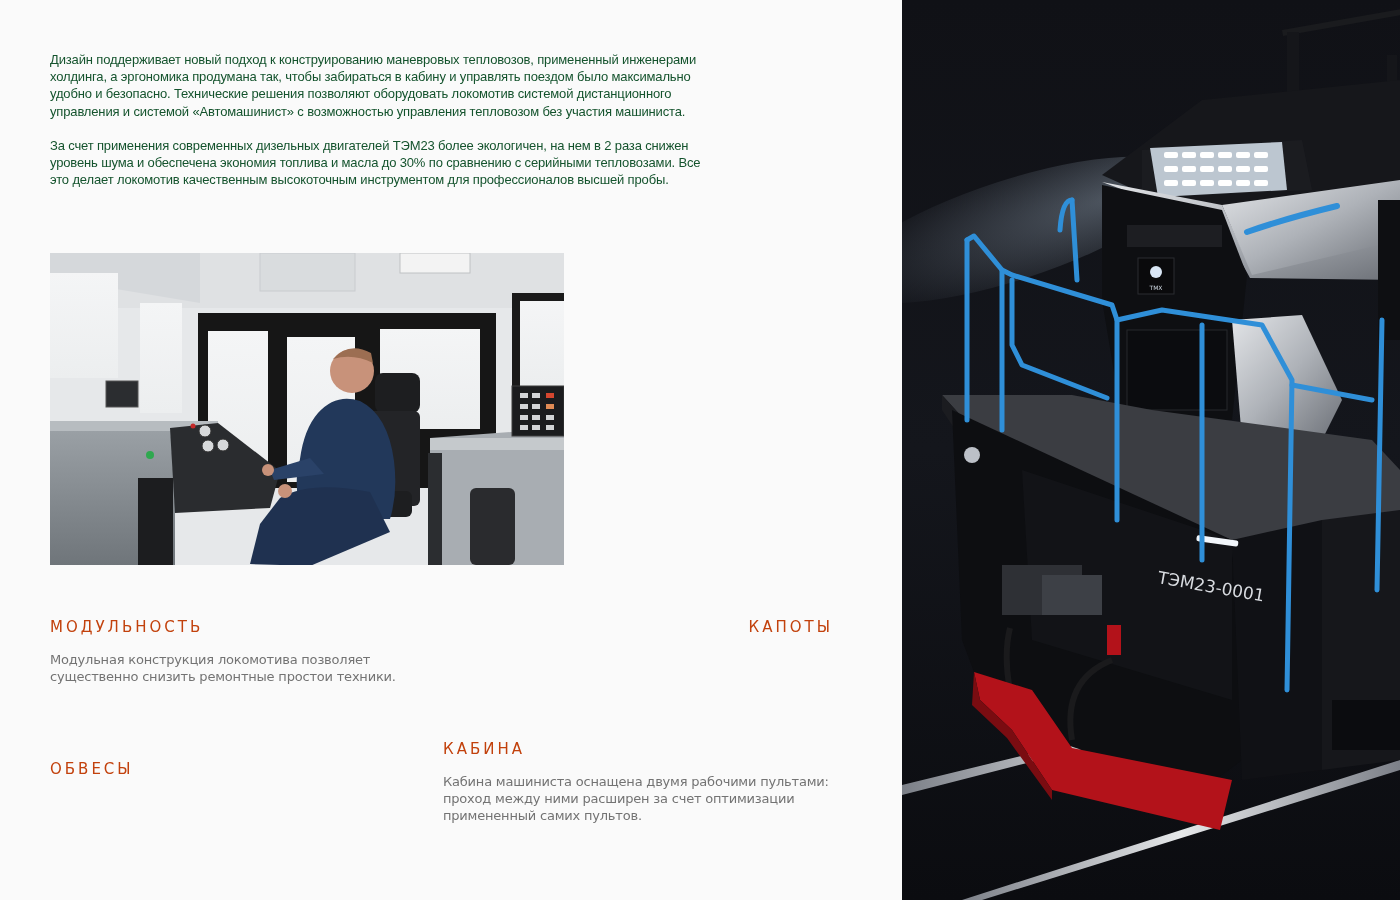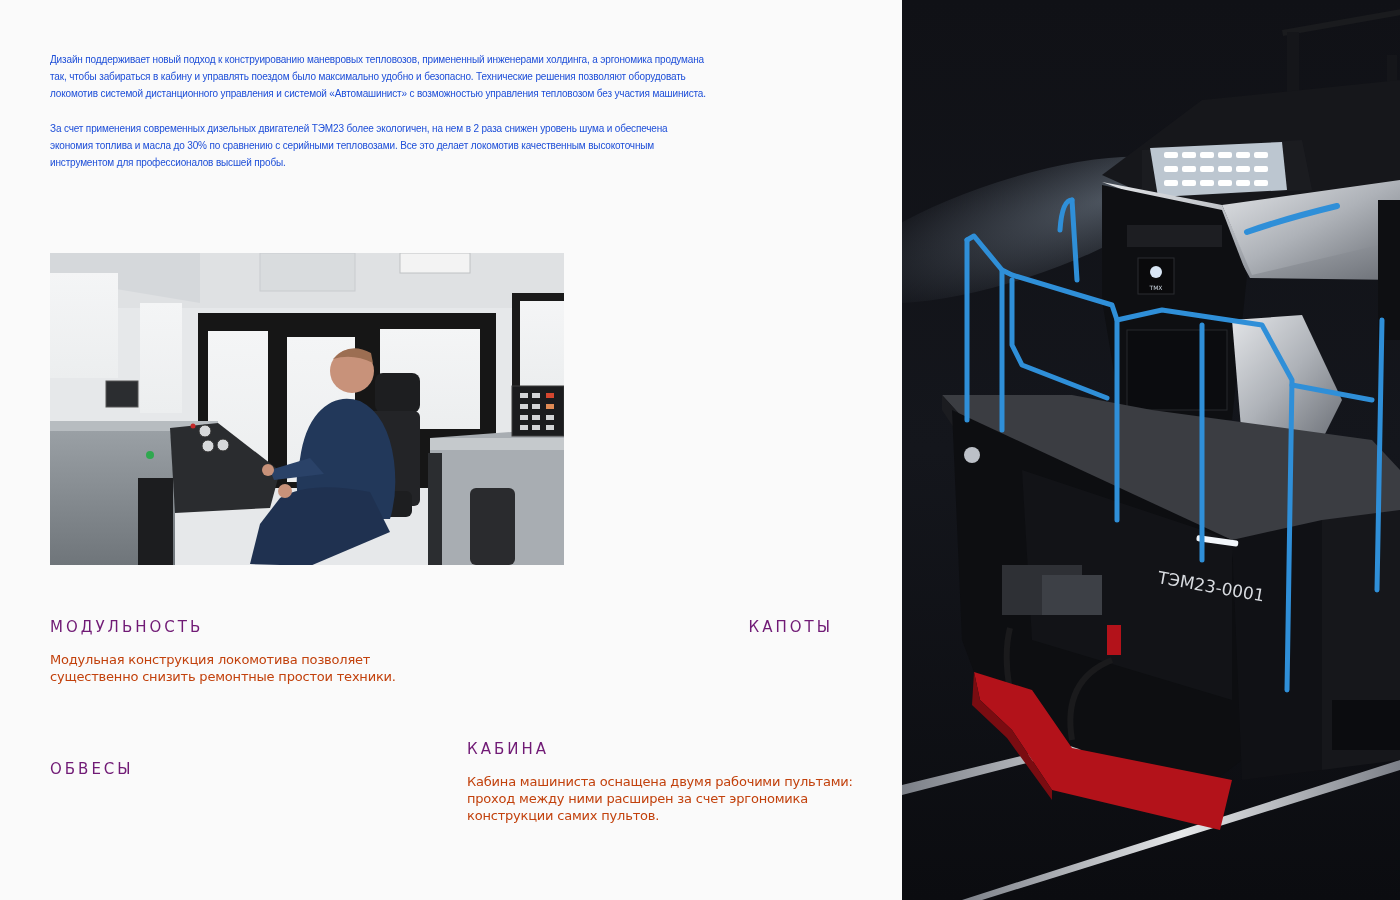--- a/index.html
+++ b/index.html
@@ -9,44 +9,44 @@
       font-family: "Liberation Sans", "DejaVu Sans", sans-serif;
       color: #1c1c1c;
       position: relative;
     }
     .left-col {
       position: absolute; left: 0; top: 0; width: 902px; height: 900px;
       background: #fafafa;
     }
     .intro {
       position: absolute; left: 50px; top: 51px; width: 660px;
-      font-size: 10px; line-height: 17.2px; color: #1d4ed8;
+      font-size: 13px; line-height: 17.2px; color: #14532d;
       letter-spacing: -0.15px;
     }
     .intro p { margin-bottom: 17px; }
     .photo {
       position: absolute; left: 50px; top: 253px; width: 514px; height: 312px;
       overflow: hidden; background: #e9ebec;
     }
     .feature {
       position: absolute; width: 390px;
     }
     .feature h3 {
       font-size: 15px; font-weight: 500; letter-spacing: 3px;
-      color: #701a75; line-height: 20px; margin-bottom: 14px;
+      color: #c2410c; line-height: 20px; margin-bottom: 14px;
       font-family: "DejaVu Sans", sans-serif;
     }
     .feature p {
-      font-size: 13px; line-height: 17.2px; color: #c2410c;
+      font-size: 13px; line-height: 17.2px; color: #737373;
       font-family: "DejaVu Sans", sans-serif; letter-spacing: -0.2px;
     }
     .f1 { left: 50px; top: 617px; }
     .f2 { left: 443px; top: 617px; text-align: right; }
     .f3 { left: 50px; top: 739px; margin-top: 20px; }
-    .f4 { left: 467px; top: 739px; }
+    .f4 { left: 443px; top: 739px; }
     .hero {
       position: absolute; left: 902px; top: 0; width: 498px; height: 900px;
       background: #0c0d12; overflow: hidden;
     }
     .hero svg, .photo svg { display: block; }
   </style>
 </head>
 <body>
 
 <div class="left-col">
@@ -135,21 +135,21 @@
     <p>Модульная конструкция локомотива позволяет существенно снизить ремонтные простои техники.</p>
   </div>
   <div class="feature f2">
     <h3>КАПОТЫ</h3>
   </div>
   <div class="feature f3">
     <h3>ОБВЕСЫ</h3>
   </div>
   <div class="feature f4">
     <h3>КАБИНА</h3>
-    <p>Кабина машиниста оснащена двумя рабочими пультами: проход между ними расширен за счет эргономика конструкции самих пультов.</p>
+    <p>Кабина машиниста оснащена двумя рабочими пультами: проход между ними расширен за счет оптимизации примененный самих пультов.</p>
   </div>
 </div>
 
 <div class="hero">
   <svg width="498" height="900" viewBox="0 0 498 900">
     <defs>
       <linearGradient id="bg" x1="0" y1="0" x2="0" y2="1">
         <stop offset="0" stop-color="#101116"></stop>
         <stop offset="0.5" stop-color="#14161c"></stop>
         <stop offset="1" stop-color="#0b0c10"></stop>

